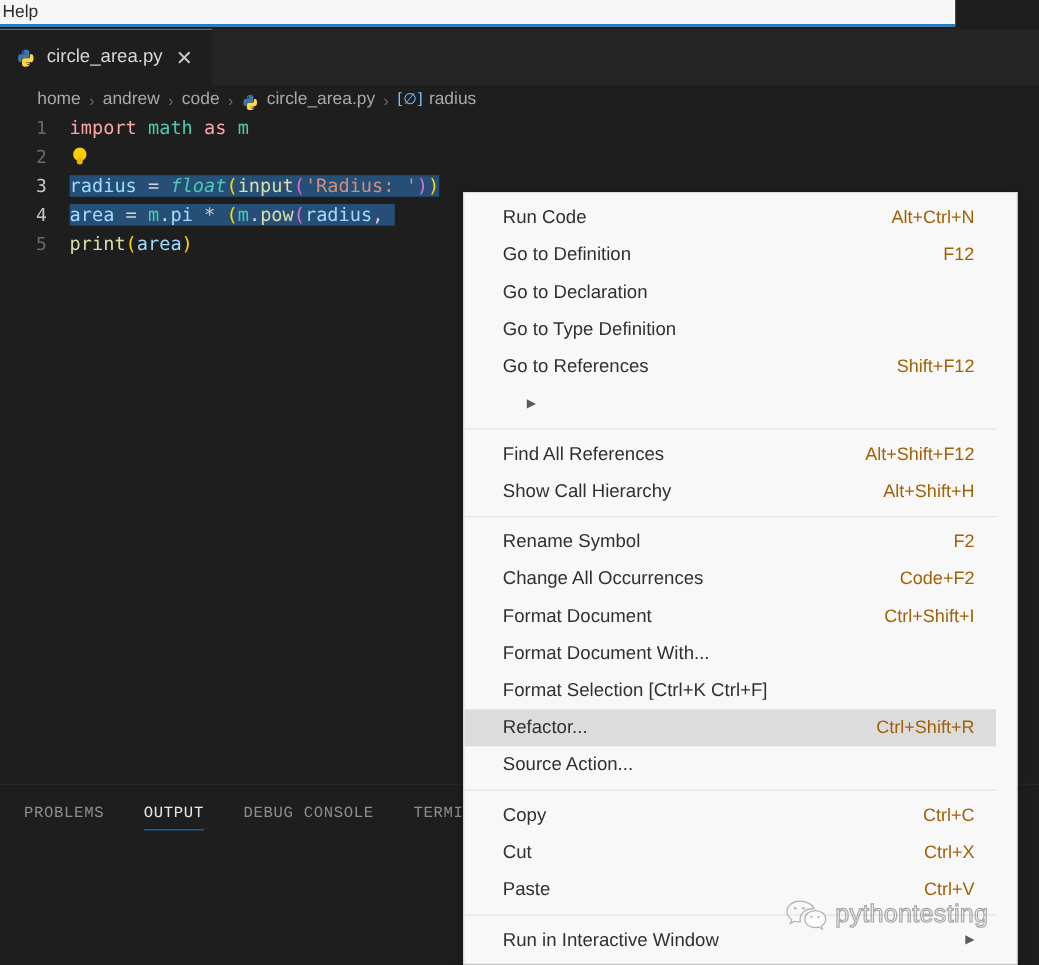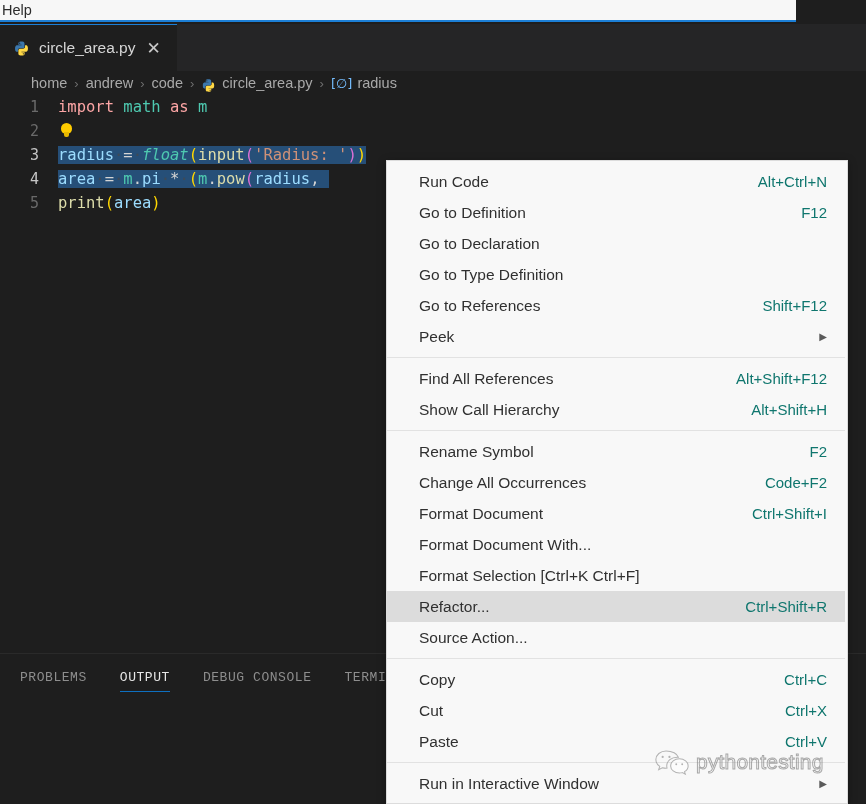--- a/index.html
+++ b/index.html
@@ -196,40 +196,40 @@
   }
 
   
   .ctxmenu {
     position: absolute;
     left: 386px; top: 160px;
     width: 462px;
     background: #f8f8f8;
     border: 1px solid #dcdcdc;
     box-shadow: 0 2px 8px rgba(0,0,0,0.35);
-    padding: 5px 2px 0 0;
+    padding: 5px 17px 0 0;
     z-index: 30;
     overflow: hidden;
     height: 644px;
   }
   .mi {
     height: 31px;
     display: flex;
     align-items: center;
     padding: 0 18px 0 32px;
     font-size: 15.5px;
     color: #303030;
     position: relative;
     white-space: nowrap;
     font-family: "Liberation Sans", sans-serif;
   }
   .mi.highlight { background: #dcdcdc; }
   .mi-label { flex: 1 1 auto; }
   .mi-key {
-    color: #0f766e;
+    color: #a16207;
     font-size: 15px;
     margin-left: 22px;
     font-family: "Liberation Sans", sans-serif;
   }
   .mi-arrow {
     color: #5a5a5a;
     font-size: 10px;
     margin-left: 20px;
     line-height: 1;
   }
@@ -350,21 +350,20 @@
         <span class="mi-label">Go to Declaration</span>
       </div>
       <div class="mi">
         <span class="mi-label">Go to Type Definition</span>
       </div>
       <div class="mi">
         <span class="mi-label">Go to References</span>
         <span class="mi-key">Shift+F12</span>
       </div>
       <div class="mi">
-        <span class="mi-label">Peek</span>
         <span class="mi-arrow">▶</span>
       </div>
       <div class="mi-sep"></div>
       <div class="mi">
         <span class="mi-label">Find All References</span>
         <span class="mi-key">Alt+Shift+F12</span>
       </div>
       <div class="mi">
         <span class="mi-label">Show Call Hierarchy</span>
         <span class="mi-key">Alt+Shift+H</span>

